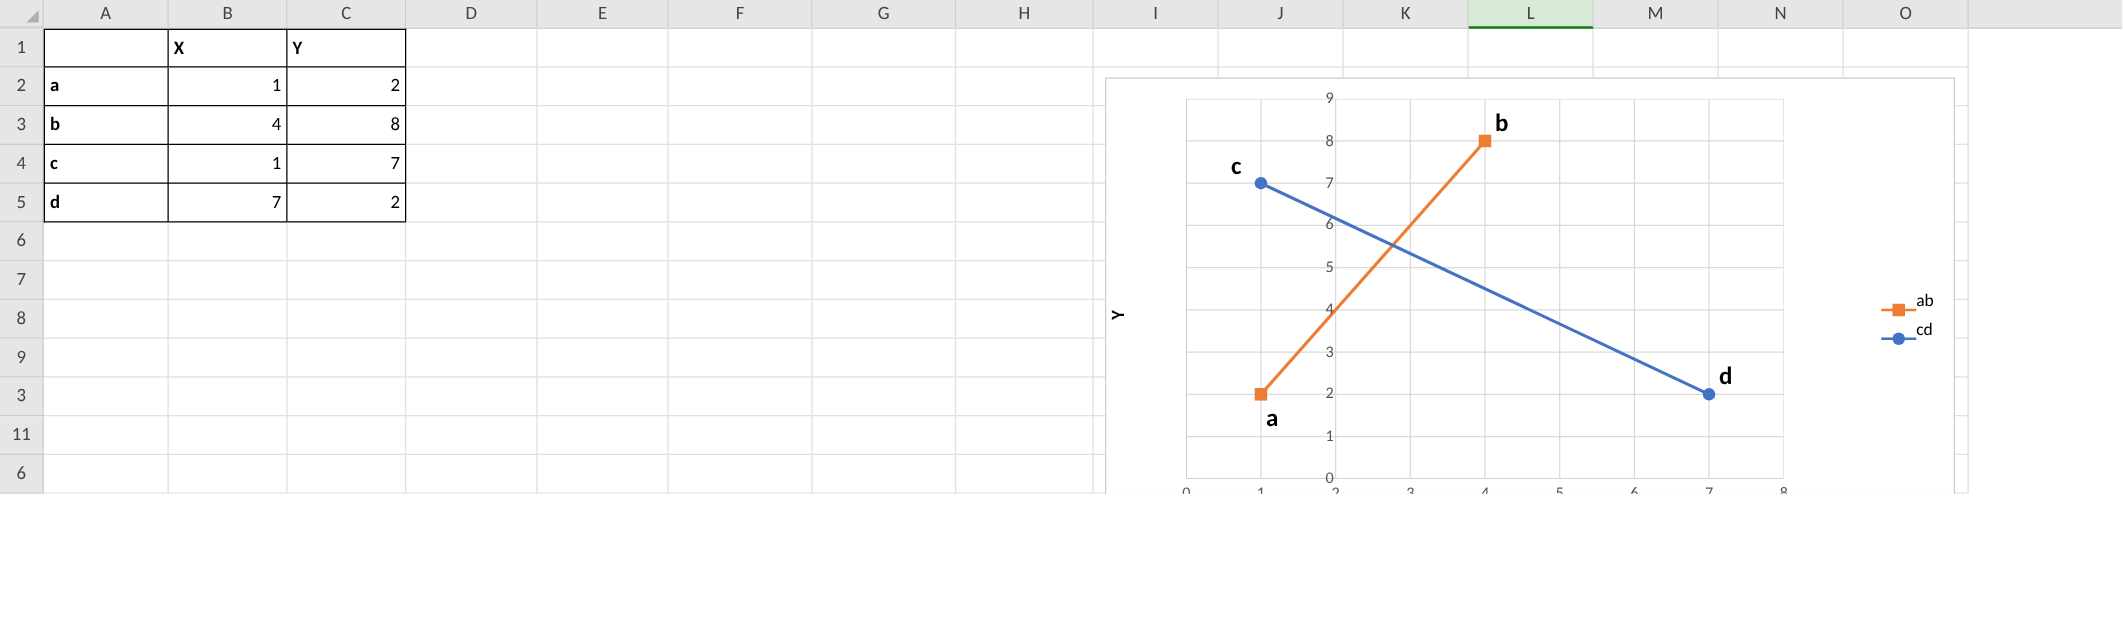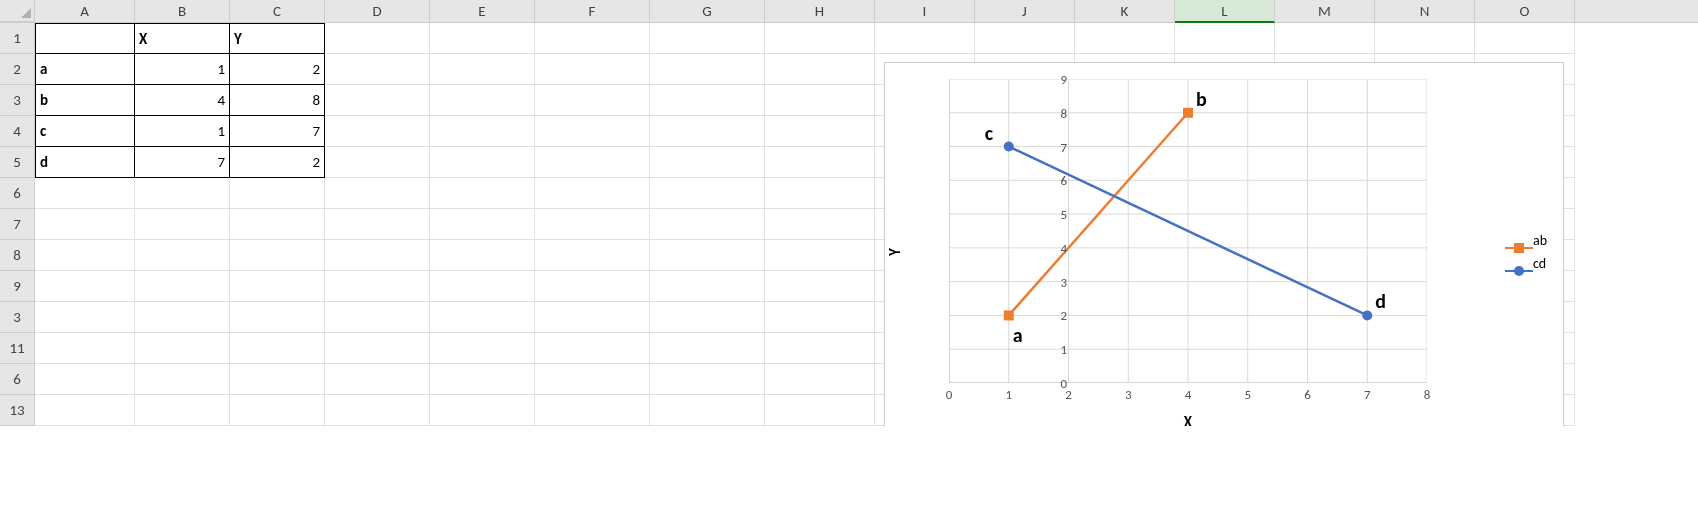--- a/index.html
+++ b/index.html
@@ -389,38 +389,20 @@
         <div class="cell" style="width: 100px;"></div>
         <div class="cell" style="width: 100px;"></div>
         <div class="cell" style="width: 100px;"></div>
         <div class="cell" style="width: 100px;"></div>
         <div class="cell" style="width: 100px;"></div>
         <div class="cell" style="width: 100px;"></div>
         <div class="cell" style="width: 100px;"></div>
       </div>
       <div class="row">
         <div class="rowhead">6</div>
-        <div class="cell" style="width: 100px;"></div>
-        <div class="cell" style="width: 95px;"></div>
-        <div class="cell" style="width: 95px;"></div>
-        <div class="cell" style="width: 105px;"></div>
-        <div class="cell" style="width: 105px;"></div>
-        <div class="cell" style="width: 115px;"></div>
-        <div class="cell" style="width: 115px;"></div>
-        <div class="cell" style="width: 110px;"></div>
-        <div class="cell" style="width: 100px;"></div>
-        <div class="cell" style="width: 100px;"></div>
-        <div class="cell" style="width: 100px;"></div>
-        <div class="cell" style="width: 100px;"></div>
-        <div class="cell" style="width: 100px;"></div>
-        <div class="cell" style="width: 100px;"></div>
-        <div class="cell" style="width: 100px;"></div>
-      </div>
-      <div class="row">
-        <div class="rowhead">13</div>
         <div class="cell" style="width: 100px;"></div>
         <div class="cell" style="width: 95px;"></div>
         <div class="cell" style="width: 95px;"></div>
         <div class="cell" style="width: 105px;"></div>
         <div class="cell" style="width: 105px;"></div>
         <div class="cell" style="width: 115px;"></div>
         <div class="cell" style="width: 115px;"></div>
         <div class="cell" style="width: 110px;"></div>
         <div class="cell" style="width: 100px;"></div>
         <div class="cell" style="width: 100px;"></div>

